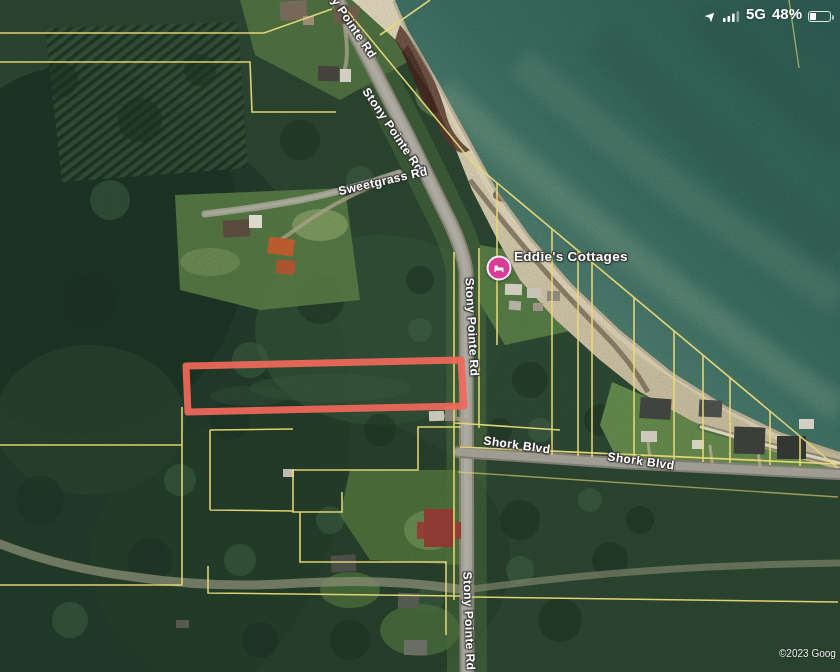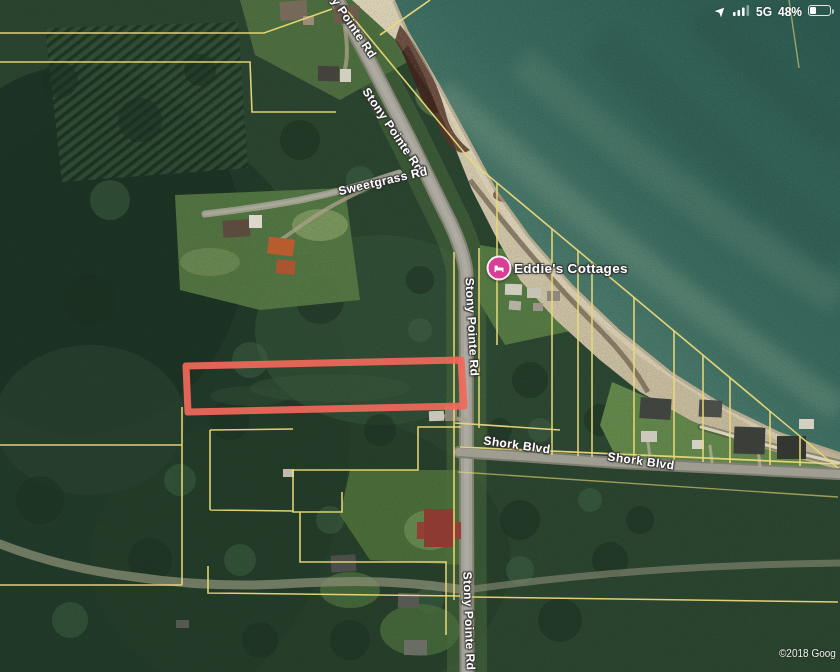--- a/index.html
+++ b/index.html
@@ -16,28 +16,28 @@
   
   .road-label{position:absolute;color:var(--label-text,#fff);font-size:12px;font-weight:600;
     letter-spacing:.4px;white-space:nowrap;
     transform:translate(-50%,-50%) rotate(var(--rot,0deg));
     text-shadow:-1px -1px 1px rgba(50,50,50,.85),1px -1px 1px rgba(50,50,50,.85),
                 -1px 1px 1px rgba(50,50,50,.85),1px 1px 1px rgba(50,50,50,.85),
                 0 0 3px rgba(0,0,0,.55);}
   .poi{position:absolute;left:499px;top:268px;transform:translate(-50%,-50%);width:21px;height:21px;
        border-radius:50%;background:var(--marker-pink,#d93e96);border:2px solid rgba(255,255,255,.9);
        box-shadow:0 1px 3px rgba(0,0,0,.4);display:flex;align-items:center;justify-content:center;}
-  .poi-label{position:absolute;left:514px;top:268px;transform:translateY(-50%);
+  .poi-label{position:absolute;left:514px;top:256px;transform:translateY(-50%);
     color:var(--label-text,#fff);font-size:13.5px;font-weight:600;letter-spacing:.3px;white-space:nowrap;
     text-shadow:-1px -1px 1px rgba(50,50,50,.9),1px -1px 1px rgba(50,50,50,.9),
                 -1px 1px 1px rgba(50,50,50,.9),1px 1px 1px rgba(50,50,50,.9),0 0 3px rgba(0,0,0,.6);}
 
   
-  .status{position:absolute;top:5px;right:9px;display:flex;align-items:flex-start;gap:6px;
-    color:#fff;font-size:12px;font-weight:600;text-shadow:0 0 3px rgba(0,0,0,.4);}
+  .status{position:absolute;top:5px;right:9px;display:flex;align-items:flex-end;gap:6px;
+    color:#fff;font-size:15px;font-weight:600;text-shadow:0 0 3px rgba(0,0,0,.4);}
   .batt{position:relative;width:23px;height:11px;border:1px solid rgba(255,255,255,.85);
         border-radius:3px;padding:1px;box-sizing:border-box;}
   .batt-fill{height:100%;background:#fff;border-radius:1px;width:34%;}
   .batt-nub{position:absolute;right:-4px;top:2.5px;width:2.5px;height:5px;
             background:rgba(255,255,255,.65);border-radius:0 2px 2px 0;}
 
   .attr{position:absolute;left:779px;top:648px;font-size:10px;color:rgba(255,255,255,.92);
         white-space:nowrap;text-shadow:0 0 2px rgba(0,0,0,.7);}
 </style>
 </head>
@@ -275,14 +275,14 @@
       <rect x="13.5" y="0" width="2.6" height="11" rx="1" fill="#fff" opacity=".45"></rect>
     </svg>
     <span>5G</span>
     <span>48%</span>
     <div class="batt">
       <div class="batt-fill" style="width: 34%;"></div>
       <div class="batt-nub"></div>
     </div>
   </div>
 
-  <span class="attr">©2018 Goog</span>
+  <span class="attr">©2023 Goog</span>
 </div>
 
 </body></html>

